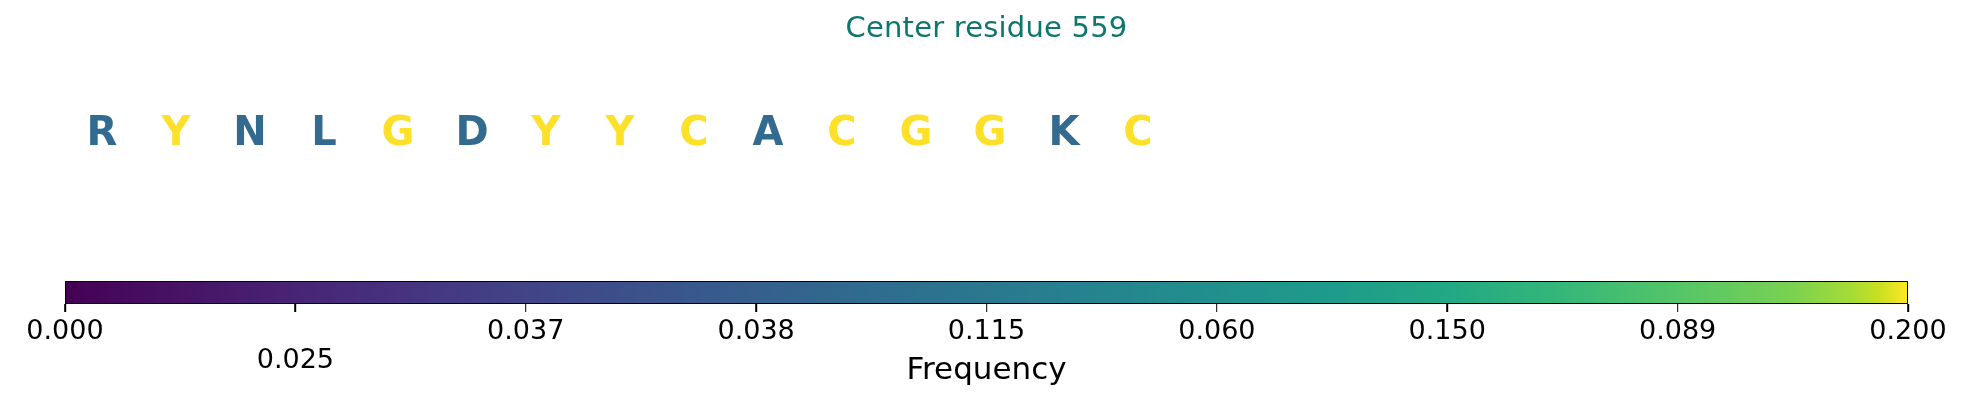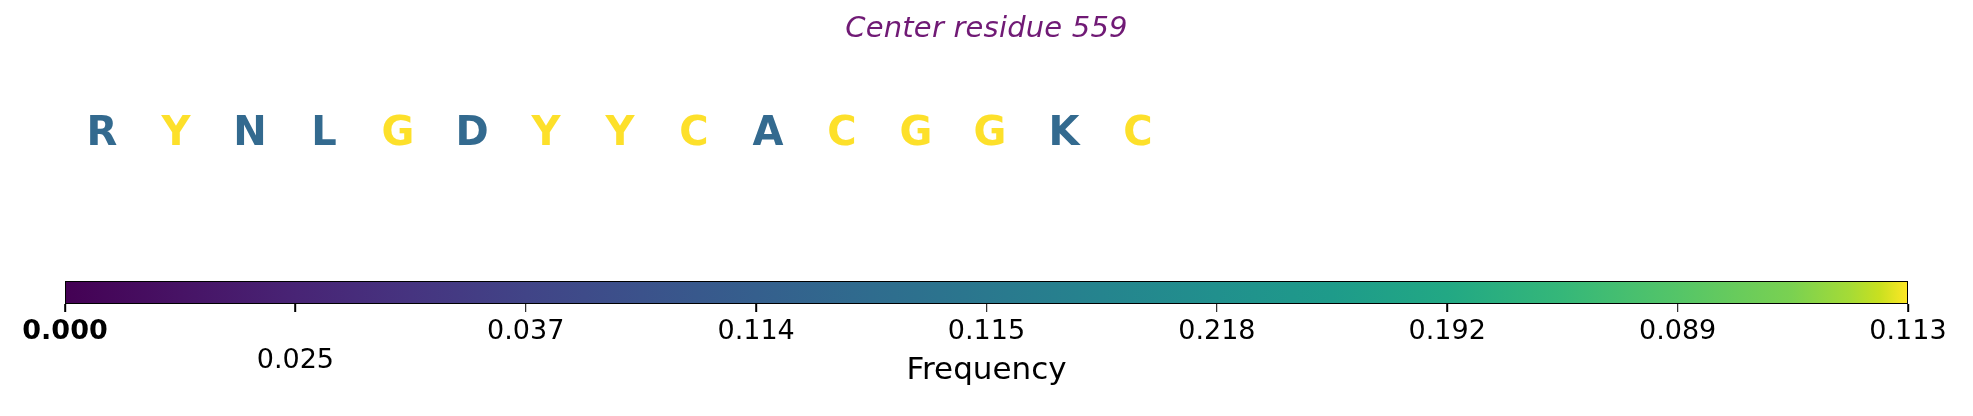--- a/index.html
+++ b/index.html
@@ -21,24 +21,23 @@
   }
 
   
   .title {
     position: absolute;
     left: 0;
     top: 10px;
     width: 1973px;
     text-align: center;
     font-size: 29px;
-    color: #701a75;
+    color: #0f766e;
     letter-spacing: 0.2px;
     white-space: nowrap;
-    font-style: italic;
   }
 
   
   .sequence {
     position: absolute;
     left: 65px;
     top: 100px;
     width: 1110px;
     height: 62px;
     display: flex;
@@ -167,26 +166,26 @@
       <div class="tick" style="left: 12.5%;"></div>
       <div class="tick" style="left: 25%;"></div>
       <div class="tick" style="left: 37.5%;"></div>
       <div class="tick" style="left: 50%;"></div>
       <div class="tick" style="left: 62.5%;"></div>
       <div class="tick" style="left: 75%;"></div>
       <div class="tick" style="left: 87.5%;"></div>
       <div class="tick" style="left: 100%;"></div>
     </div>
   <div class="ticklabels">
-      <div class="ticklabel" style="left: 0%; font-weight: bold;">0.000</div>
+      <div class="ticklabel" style="left: 0%;">0.000</div>
       <div class="ticklabel" style="left: 12.5%; margin-top: 29px;">0.025</div>
       <div class="ticklabel" style="left: 25%;">0.037</div>
-      <div class="ticklabel" style="left: 37.5%;">0.114</div>
+      <div class="ticklabel" style="left: 37.5%;">0.038</div>
       <div class="ticklabel" style="left: 50%;">0.115</div>
-      <div class="ticklabel" style="left: 62.5%;">0.218</div>
-      <div class="ticklabel" style="left: 75%;">0.192</div>
+      <div class="ticklabel" style="left: 62.5%;">0.060</div>
+      <div class="ticklabel" style="left: 75%;">0.150</div>
       <div class="ticklabel" style="left: 87.5%;">0.089</div>
-      <div class="ticklabel" style="left: 100%;">0.113</div>
+      <div class="ticklabel" style="left: 100%;">0.200</div>
     </div>
 
   <div class="cbar-label">Frequency</div>
 
 </div>
 
 </body></html>

